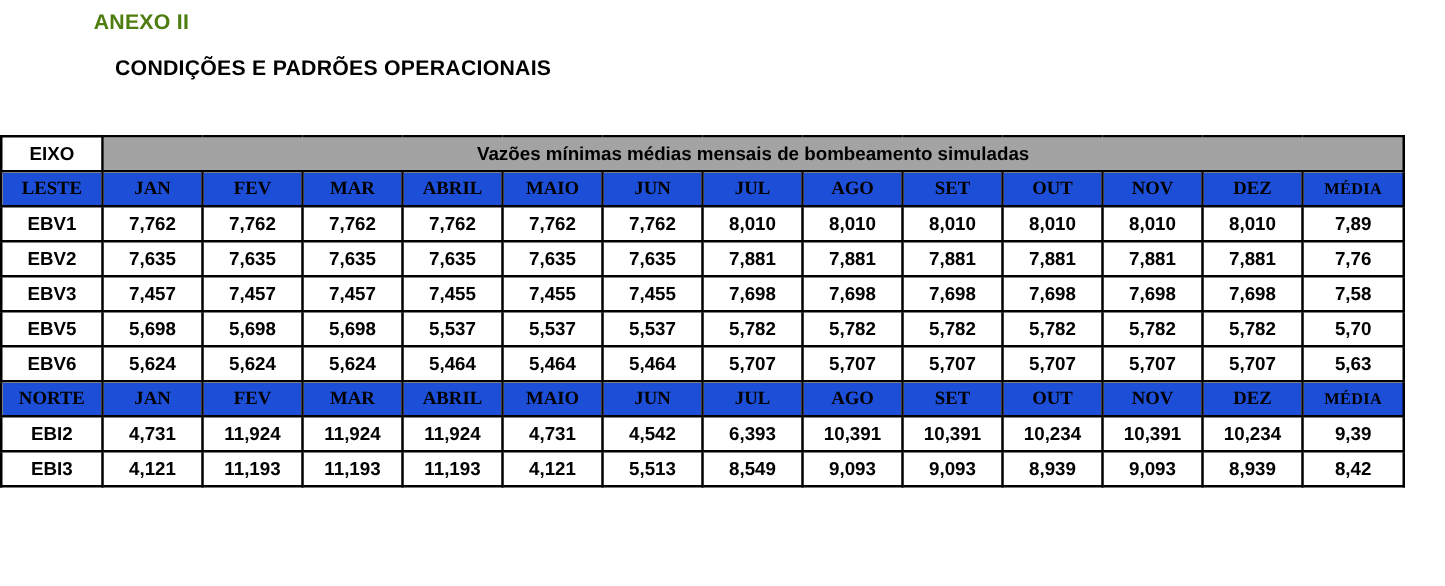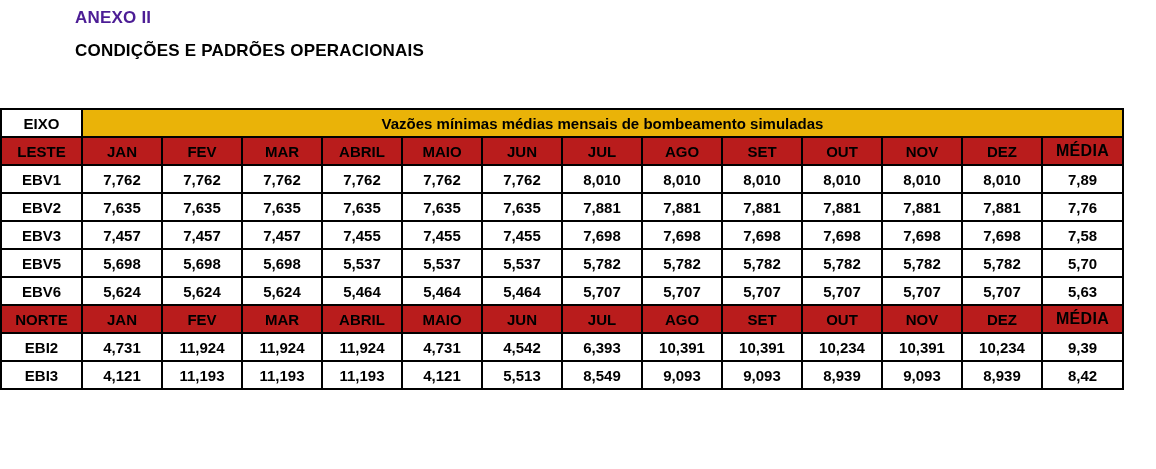--- a/index.html
+++ b/index.html
@@ -13,30 +13,30 @@
     overflow: hidden;
   }
   .titles {
     position: absolute;
     left: 75px;
     top: 8px;
   }
   .doc-title {
     font-size: 17px;
     font-weight: bold;
-    color: #4c1d95;
+    color: #4d7c0f;
     letter-spacing: 0.2px;
     margin: 0 0 13px 0;
   }
   .doc-subtitle {
     font-size: 17px;
     font-weight: bold;
     color: #000000;
     letter-spacing: 0.2px;
-    margin: 0;
+    margin: 17px;
   }
   table.optable {
     position: absolute;
     left: 0;
     top: 108px;
     border-collapse: collapse;
     table-layout: fixed;
     width: 1122px;
   }
   table.optable td {
@@ -45,28 +45,29 @@
     vertical-align: middle;
     height: 26px;
     font-size: 15px;
     font-weight: bold;
     color: #000000;
     padding: 0;
     overflow: hidden;
     white-space: nowrap;
   }
   table.optable td.hdr {
-    background: #b91c1c;
+    background: #1d4ed8;
+    font-family: Liberation Serif, serif;
   }
   table.optable td.media-hdr {
-    font-size: 16px;
+    font-size: 13px;
     letter-spacing: 0.3px;
   }
   table.optable td.span-hdr {
-    background: #eab308;
+    background: #a3a3a3;
   }
 </style>
 </head>
 <body>
 
 <div class="titles">
   <p class="doc-title">ANEXO II</p>
   <p class="doc-subtitle">CONDIÇÕES E PADRÕES OPERACIONAIS</p>
 </div>
 

